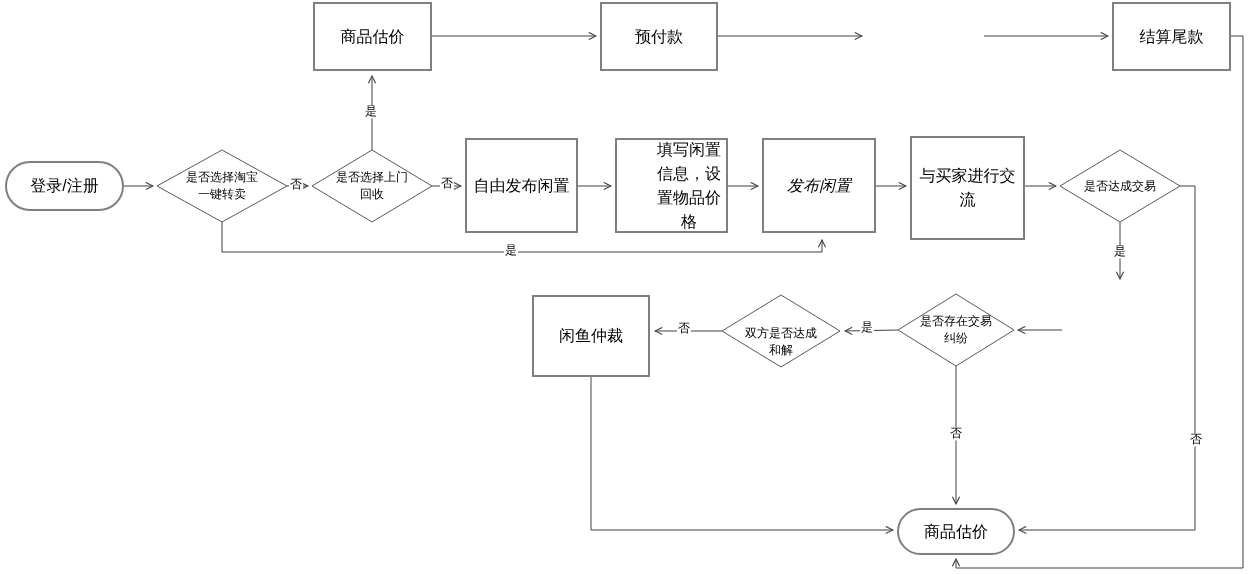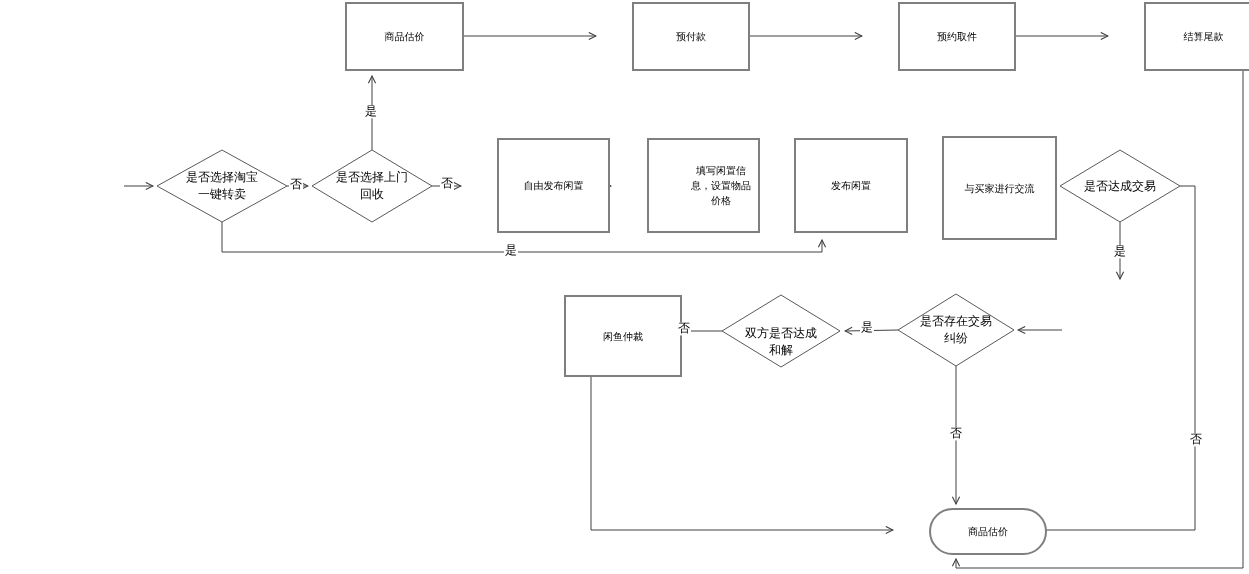--- a/index.html
+++ b/index.html
@@ -4,21 +4,21 @@
 <style>
   html,body{margin:0;padding:0;background:#fff;}
   .canvas{
     position:relative;width:1249px;height:574px;background:#ffffff;overflow:hidden;
     font-family:"Liberation Sans","DejaVu Sans",sans-serif;color:#000;
   }
   svg.wires{position:absolute;left:0;top:0;}
   .node{
     position:absolute;box-sizing:border-box;background:#ffffff;
     display:flex;align-items:center;justify-content:center;text-align:center;
-    font-size:10px;line-height:1.5;margin-left:32px;
+    font-size:16px;line-height:1.5;
   }
   .box{border:2px solid #7f7f7f;}
   .pad{padding:0 5px;}
   .pill{border:2px solid #7f7f7f;border-radius:26px;}
   .dtext{
     position:absolute;display:flex;align-items:center;justify-content:center;
     text-align:center;font-size:12px;line-height:1.4;
   }
   .elabel{
     position:absolute;transform:translate(-50%,-50%);
@@ -62,30 +62,30 @@
 
     <g fill="#ffffff" stroke="#595959" stroke-width="1">
       <polygon points="157,186 222,150 287,186 222,222"></polygon>
       <polygon points="312,186 372,150 432,186 372,222"></polygon>
       <polygon points="1060,186 1120,150 1180,186 1120,222"></polygon>
       <polygon points="898,330 956,294 1014,330 956,366"></polygon>
       <polygon points="722,331 781,295 840,331 781,367"></polygon>
     </g>
   </svg>
 
+  <div class="node pill" style="left:5px;top:161px;width:119px;height:50px;">登录/注册</div>
   <div class="node pill" style="left:897px;top:508px;width:118px;height:47px;">商品估价</div>
 
   <div class="node box" style="left:313px;top:2px;width:119px;height:69px;">商品估价</div>
   <div class="node box" style="left:600px;top:2px;width:118px;height:69px;">预付款</div>
-  <div class="node box" style="left:866px;top:2px;width:118px;height:69px;">预约取件</div>
   <div class="node box" style="left:1112px;top:2px;width:119px;height:69px;">结算尾款</div>
 
   <div class="node box" style="left:465px;top:138px;width:113px;height:95px;">自由发布闲置</div>
   <div class="node box pad" style="left:615px;top:138px;width:113px;height:95px;padding-left:40px;">填写闲置信息，设置物品价格</div>
-  <div class="node box" style="left:762px;top:138px;width:114px;height:95px;">发布闲置</div>
+  <div class="node box" style="left:762px;top:138px;width:114px;height:95px;font-style:italic;">发布闲置</div>
   <div class="node box" style="left:910px;top:136px;width:115px;height:104px;">与买家进行交流</div>
 
   <div class="node box" style="left:532px;top:295px;width:118px;height:82px;">闲鱼仲裁</div>
 
   <div class="dtext" style="left:183px;top:160px;width:78px;height:52px;">是否选择淘宝一键转卖</div>
   <div class="dtext" style="left:333px;top:160px;width:78px;height:52px;">是否选择上门回收</div>
   <div class="dtext" style="left:1081px;top:160px;width:78px;height:52px;">是否达成交易</div>
   <div class="dtext" style="left:917px;top:304px;width:78px;height:52px;">是否存在交易纠纷</div>
   <div class="dtext" style="left:742px;top:316px;width:78px;height:52px;">双方是否达成和解</div>
 

